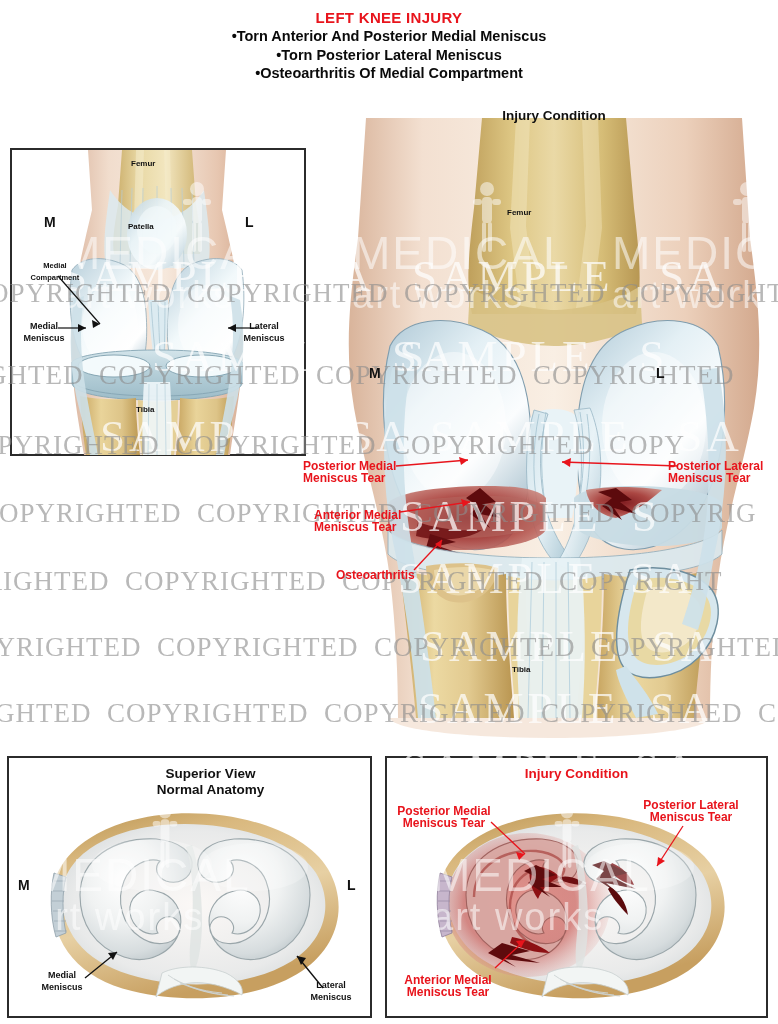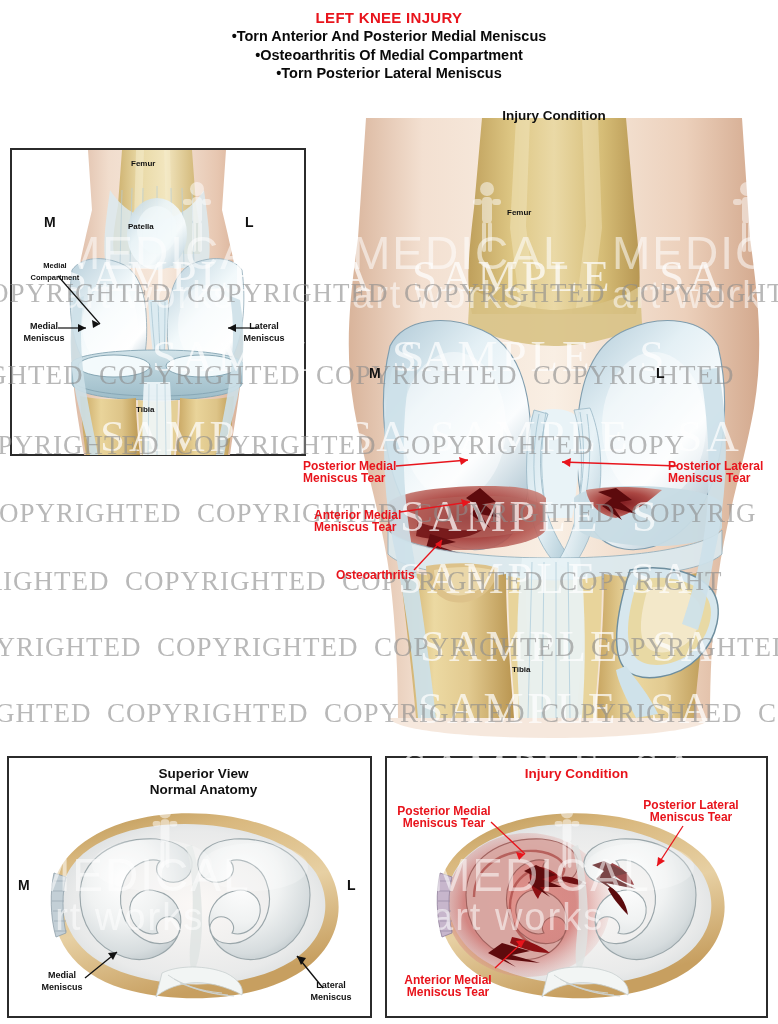--- a/index.html
+++ b/index.html
@@ -72,22 +72,22 @@
   .leader { position:absolute; z-index:34; }
 </style>
 </head>
 <body>
 
 <div id="root">
 
   <div class="title-block">
     <div class="main-title">LEFT KNEE INJURY</div>
     <div class="sub-title">•Torn Anterior And Posterior Medial Meniscus</div>
+    <div class="sub-title">•Torn Posterior Lateral Meniscus</div>
     <div class="sub-title">•Osteoarthritis Of Medial Compartment</div>
-    <div class="sub-title">•Torn Posterior Lateral Meniscus</div>
   </div>
 
   <div class="art" style="left:10px; top:150px; width:295px; height:305px;">
     <svg width="295" height="305" viewBox="0 0 295 305">
       <defs>
         <linearGradient id="legSkinN" x1="0" y1="0" x2="1" y2="0">
           <stop offset="0%" stop-color="#dcb8a2"></stop>
           <stop offset="22%" stop-color="#f1ddcd"></stop>
           <stop offset="55%" stop-color="#f6e8dc"></stop>
           <stop offset="85%" stop-color="#e7c7b1"></stop>
@@ -574,21 +574,21 @@
     <div class="wm-copy" style="left:-110px; top:698px;">COPYRIGHTED&nbsp;&nbsp;COPYRIGHTED&nbsp;&nbsp;COPYRIGHTED&nbsp;&nbsp;COPYRIGHTED&nbsp;&nbsp;COP</div>
   </div>
 
   <div class="panel" style="left:10px; top:148px; width:296px; height:308px;"></div>
   <div class="panel" style="left:7px; top:756px; width:365px; height:262px;"></div>
   <div class="panel" style="left:385px; top:756px; width:383px; height:262px;"></div>
 
 
   <div class="panel-head black" style="left:330px; top:108px; width:448px;">Injury Condition</div>
 
-  <div class="panel-head black" style="left:5px; top:766px; width:397px; white-space:pre-line;text-align:center;">Superior View
+  <div class="panel-head black" style="left:12px; top:766px; width:397px; white-space:pre-line;text-align:center;">Superior View
 Normal Anatomy</div>
 
   <div class="panel-head red" style="left:385px; top:766px; width:383px;">Injury Condition</div>
 
   <svg class="leader" style="left:10px; top:148px;" width="296" height="308">
     <g stroke="#111" stroke-width="1.2" fill="none">
       <path d="M48,128 L90,176"></path>
       <path d="M48,180 L76,180"></path>
       <path d="M248,180 L218,180"></path>
     </g>

